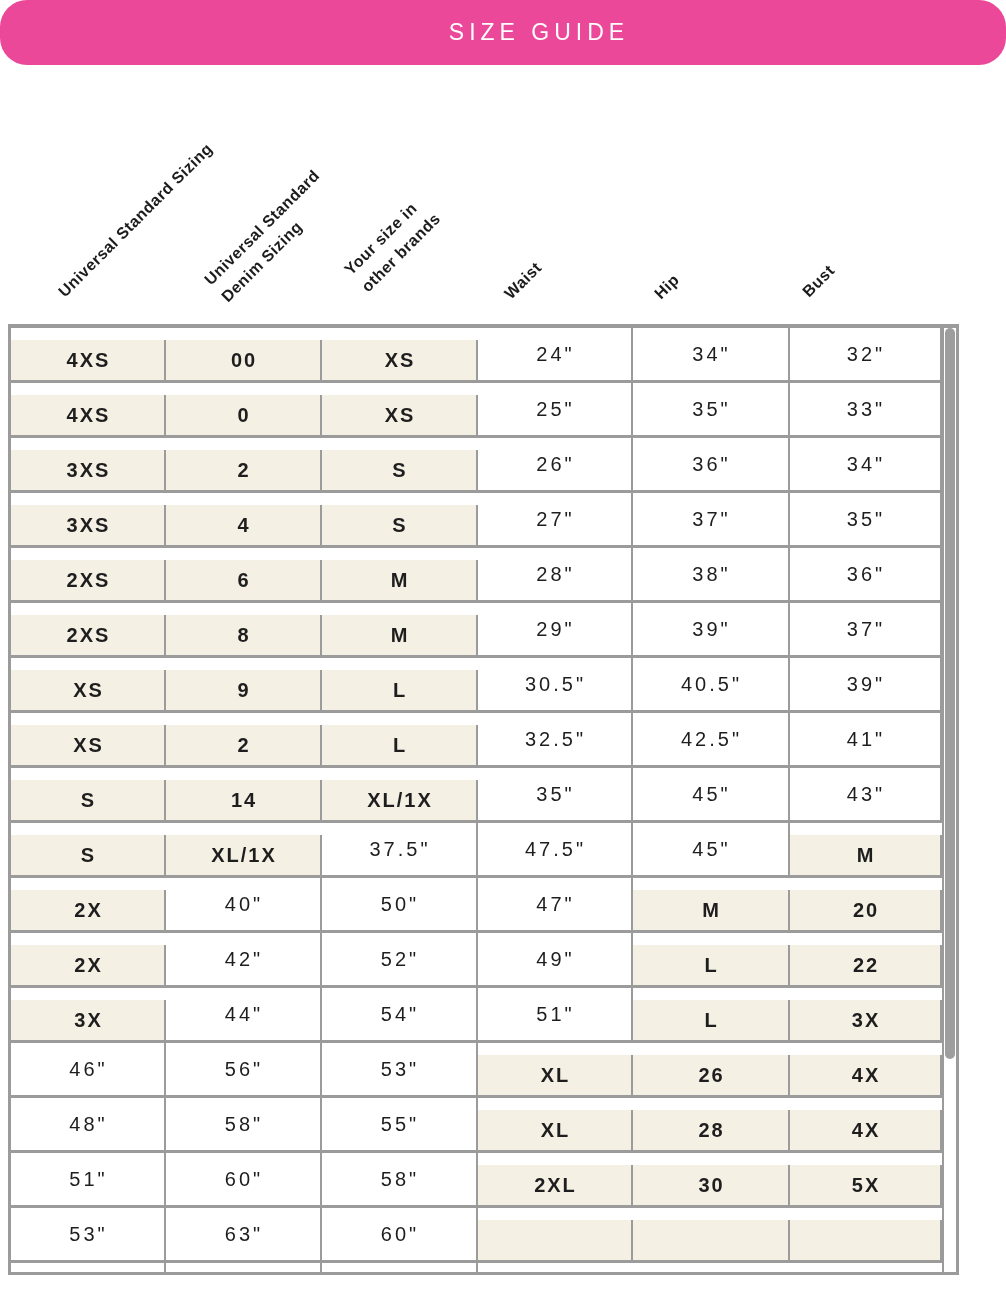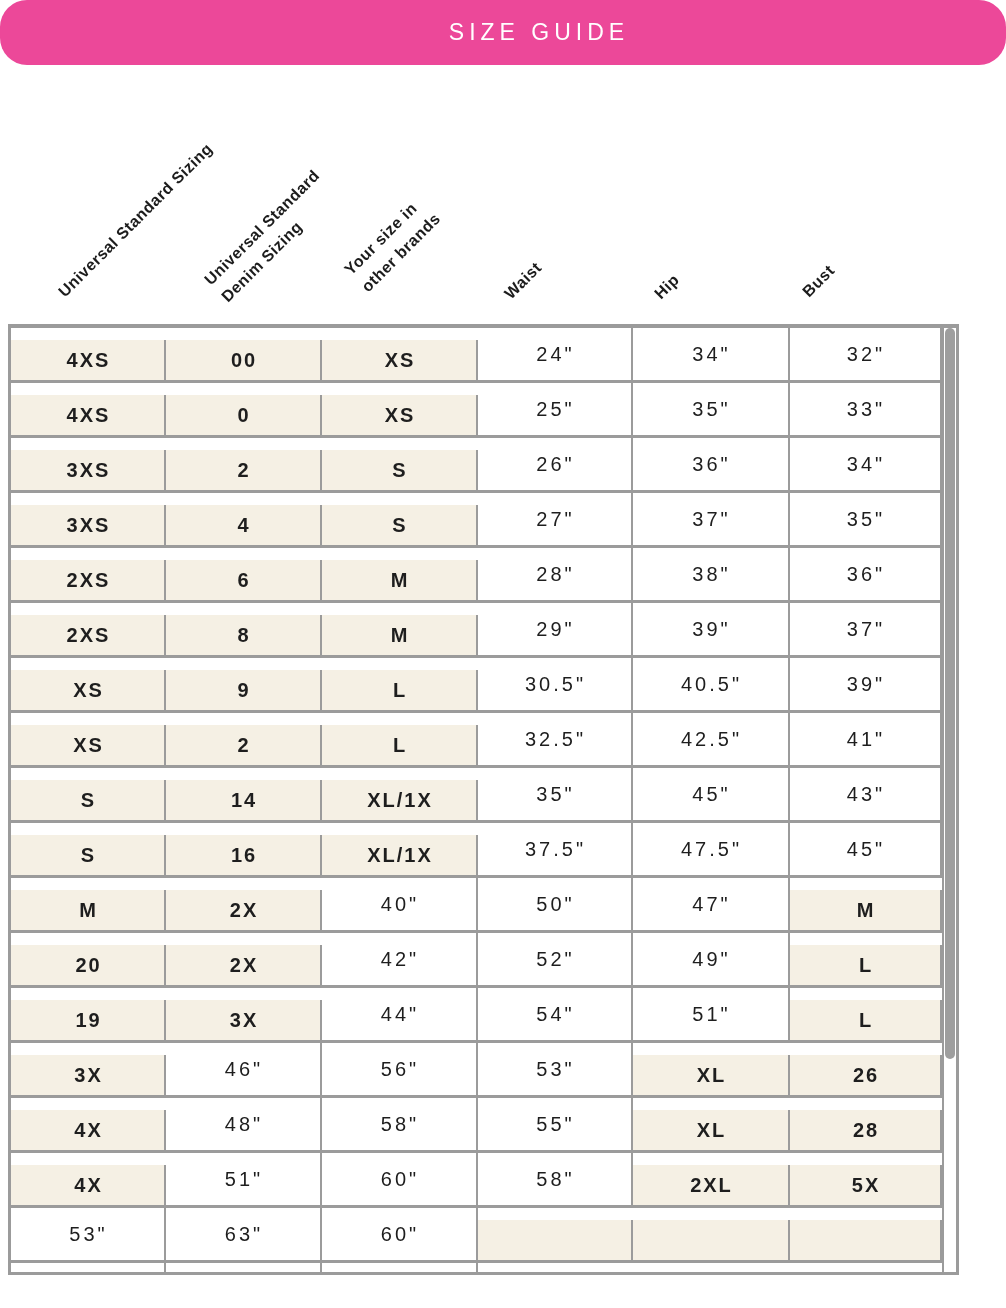--- a/index.html
+++ b/index.html
@@ -163,38 +163,37 @@
       <div class="cell c-meas">32.5"</div>
       <div class="cell c-meas">42.5"</div>
       <div class="cell c-meas">41"</div>
       <div class="cell c-size">S</div>
       <div class="cell c-size">14</div>
       <div class="cell c-size">XL/1X</div>
       <div class="cell c-meas">35"</div>
       <div class="cell c-meas">45"</div>
       <div class="cell c-meas">43"</div>
       <div class="cell c-size">S</div>
-      <div class="cell c-size">16</div>
       <div class="cell c-size">XL/1X</div>
       <div class="cell c-meas">37.5"</div>
       <div class="cell c-meas">47.5"</div>
       <div class="cell c-meas">45"</div>
       <div class="cell c-size">M</div>
       <div class="cell c-size">2X</div>
       <div class="cell c-meas">40"</div>
       <div class="cell c-meas">50"</div>
       <div class="cell c-meas">47"</div>
       <div class="cell c-size">M</div>
       <div class="cell c-size">20</div>
       <div class="cell c-size">2X</div>
       <div class="cell c-meas">42"</div>
       <div class="cell c-meas">52"</div>
       <div class="cell c-meas">49"</div>
       <div class="cell c-size">L</div>
-      <div class="cell c-size">19</div>
+      <div class="cell c-size">22</div>
       <div class="cell c-size">3X</div>
       <div class="cell c-meas">44"</div>
       <div class="cell c-meas">54"</div>
       <div class="cell c-meas">51"</div>
       <div class="cell c-size">L</div>
       <div class="cell c-size">3X</div>
       <div class="cell c-meas">46"</div>
       <div class="cell c-meas">56"</div>
       <div class="cell c-meas">53"</div>
       <div class="cell c-size">XL</div>
@@ -203,20 +202,21 @@
       <div class="cell c-meas">48"</div>
       <div class="cell c-meas">58"</div>
       <div class="cell c-meas">55"</div>
       <div class="cell c-size">XL</div>
       <div class="cell c-size">28</div>
       <div class="cell c-size">4X</div>
       <div class="cell c-meas">51"</div>
       <div class="cell c-meas">60"</div>
       <div class="cell c-meas">58"</div>
       <div class="cell c-size">2XL</div>
+      <div class="cell c-size">30</div>
       <div class="cell c-size">5X</div>
       <div class="cell c-meas">53"</div>
       <div class="cell c-meas">63"</div>
       <div class="cell c-meas">60"</div>
       <div class="cell c-size"></div>
       <div class="cell c-size"></div>
       <div class="cell c-size"></div>
       <div class="cell c-meas"></div>
       <div class="cell c-meas"></div>
       <div class="cell c-meas"></div>

